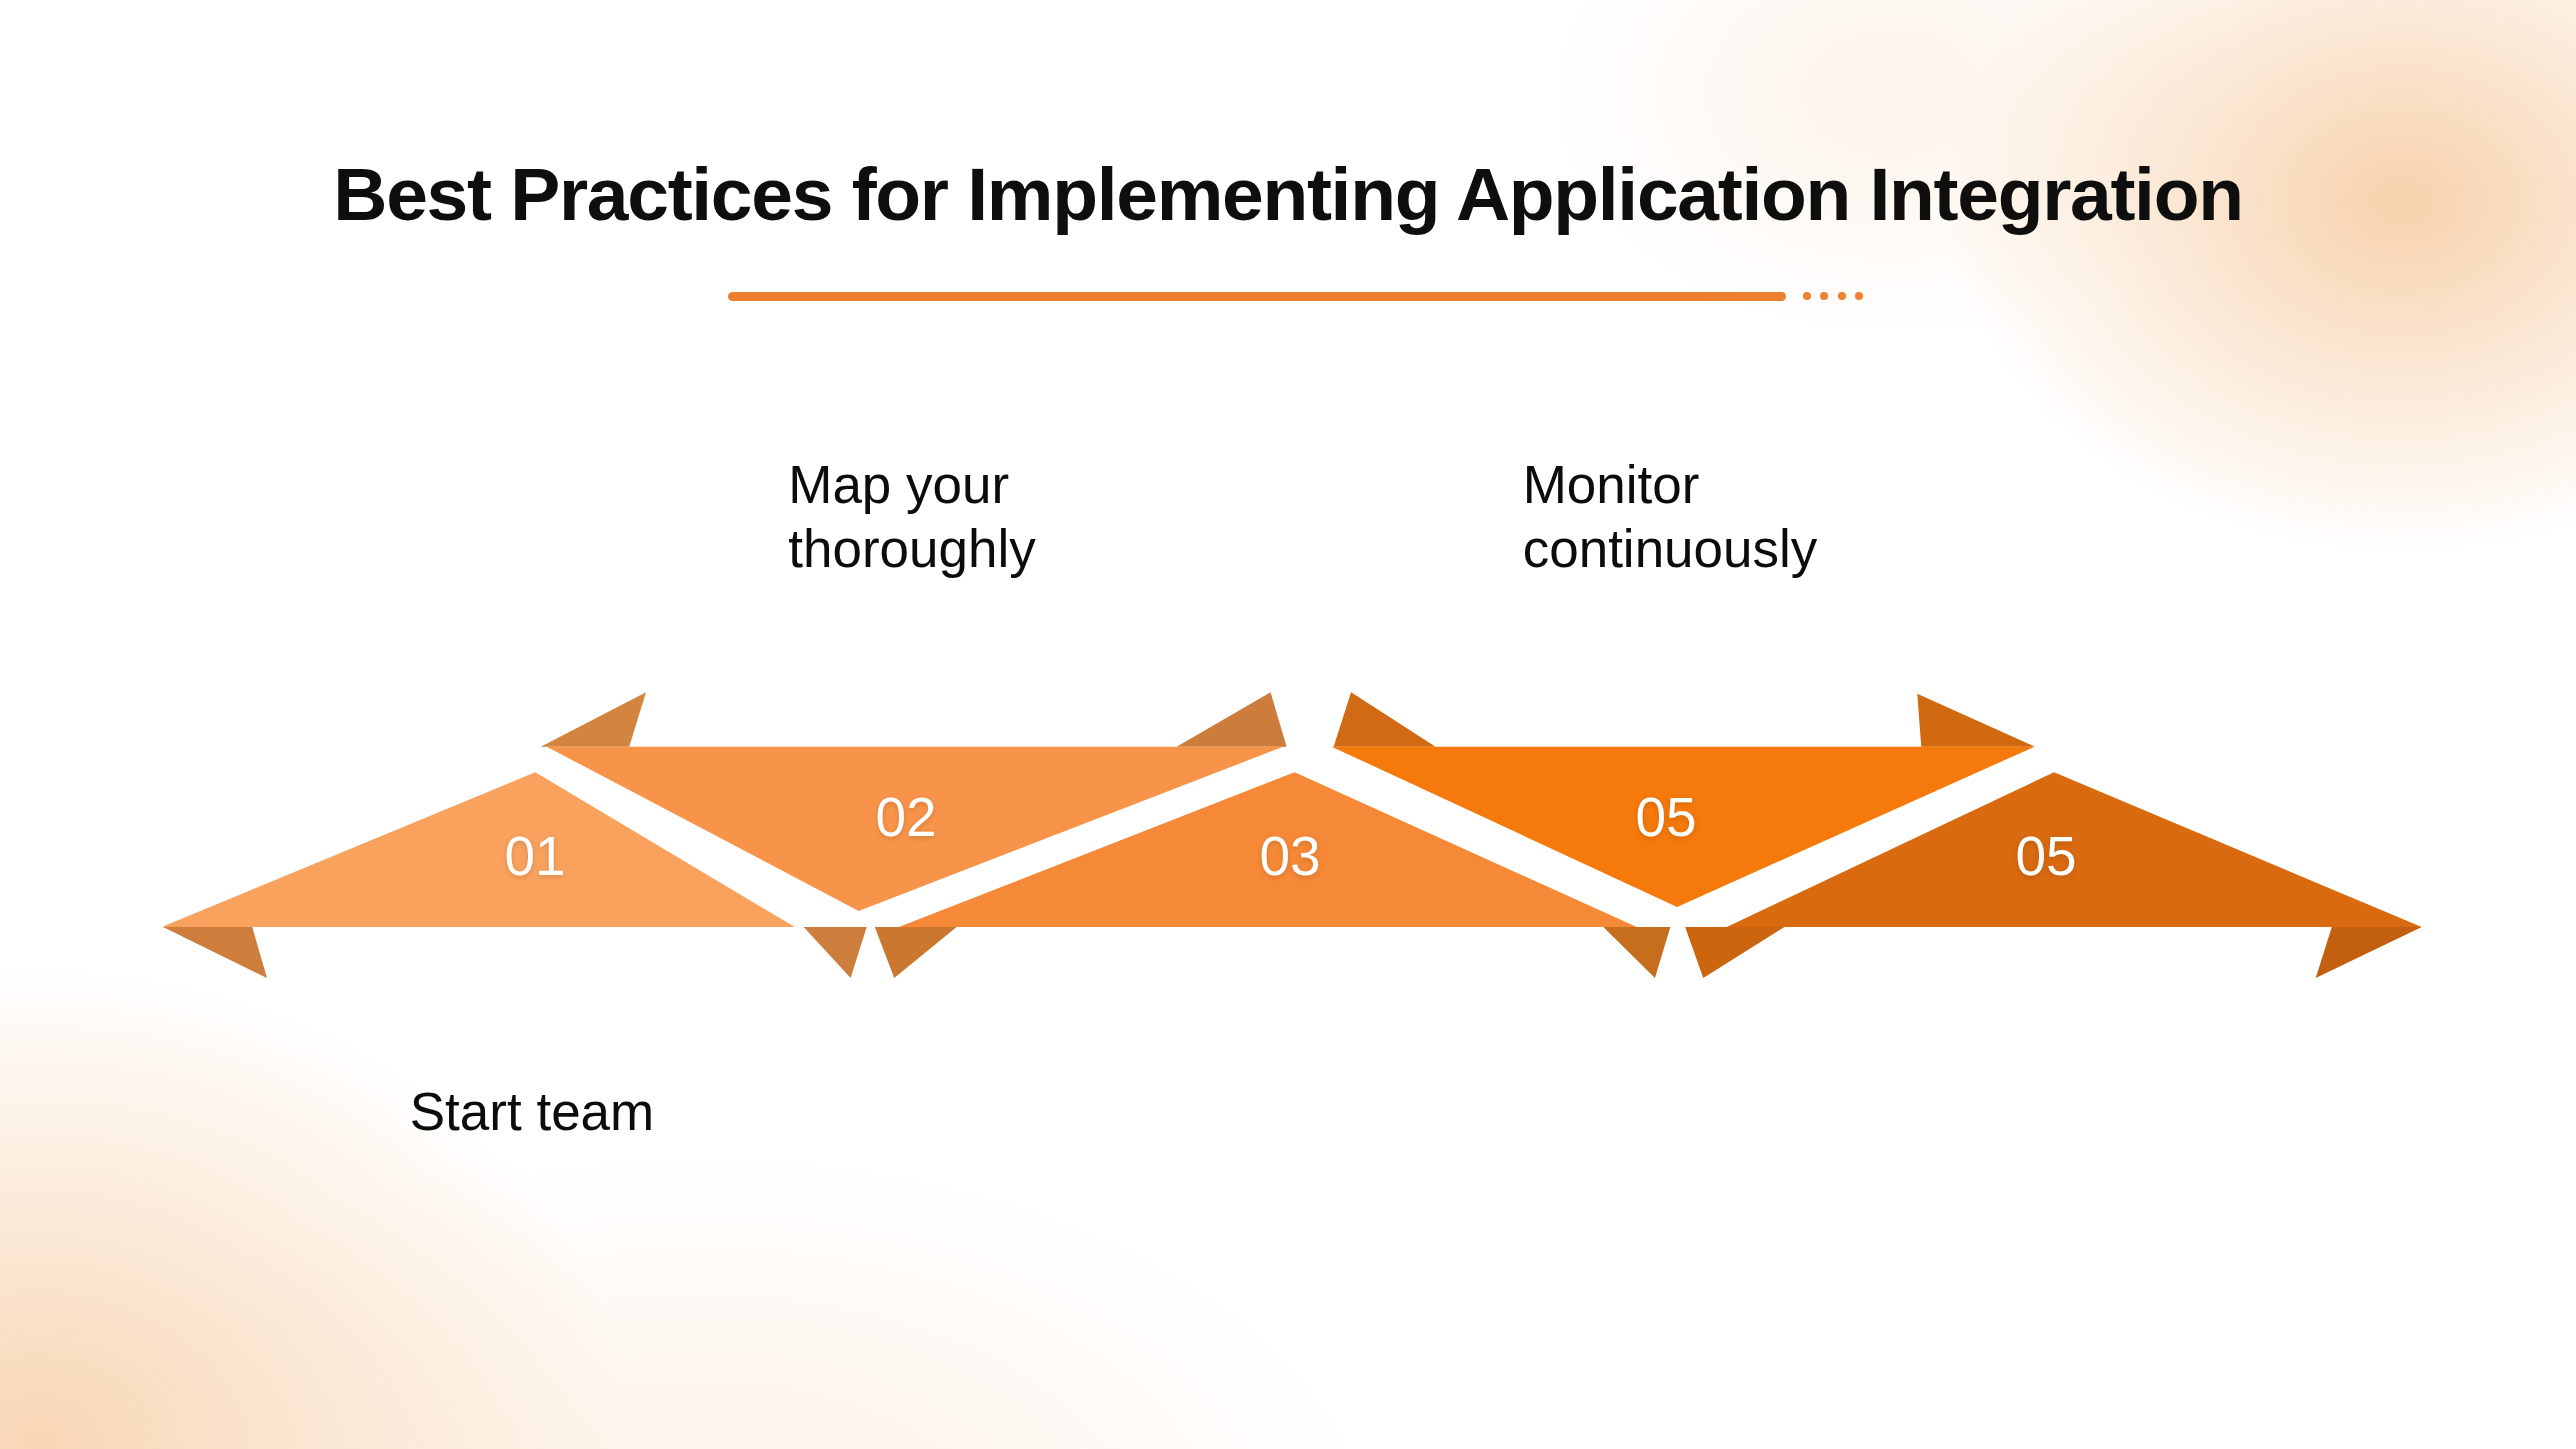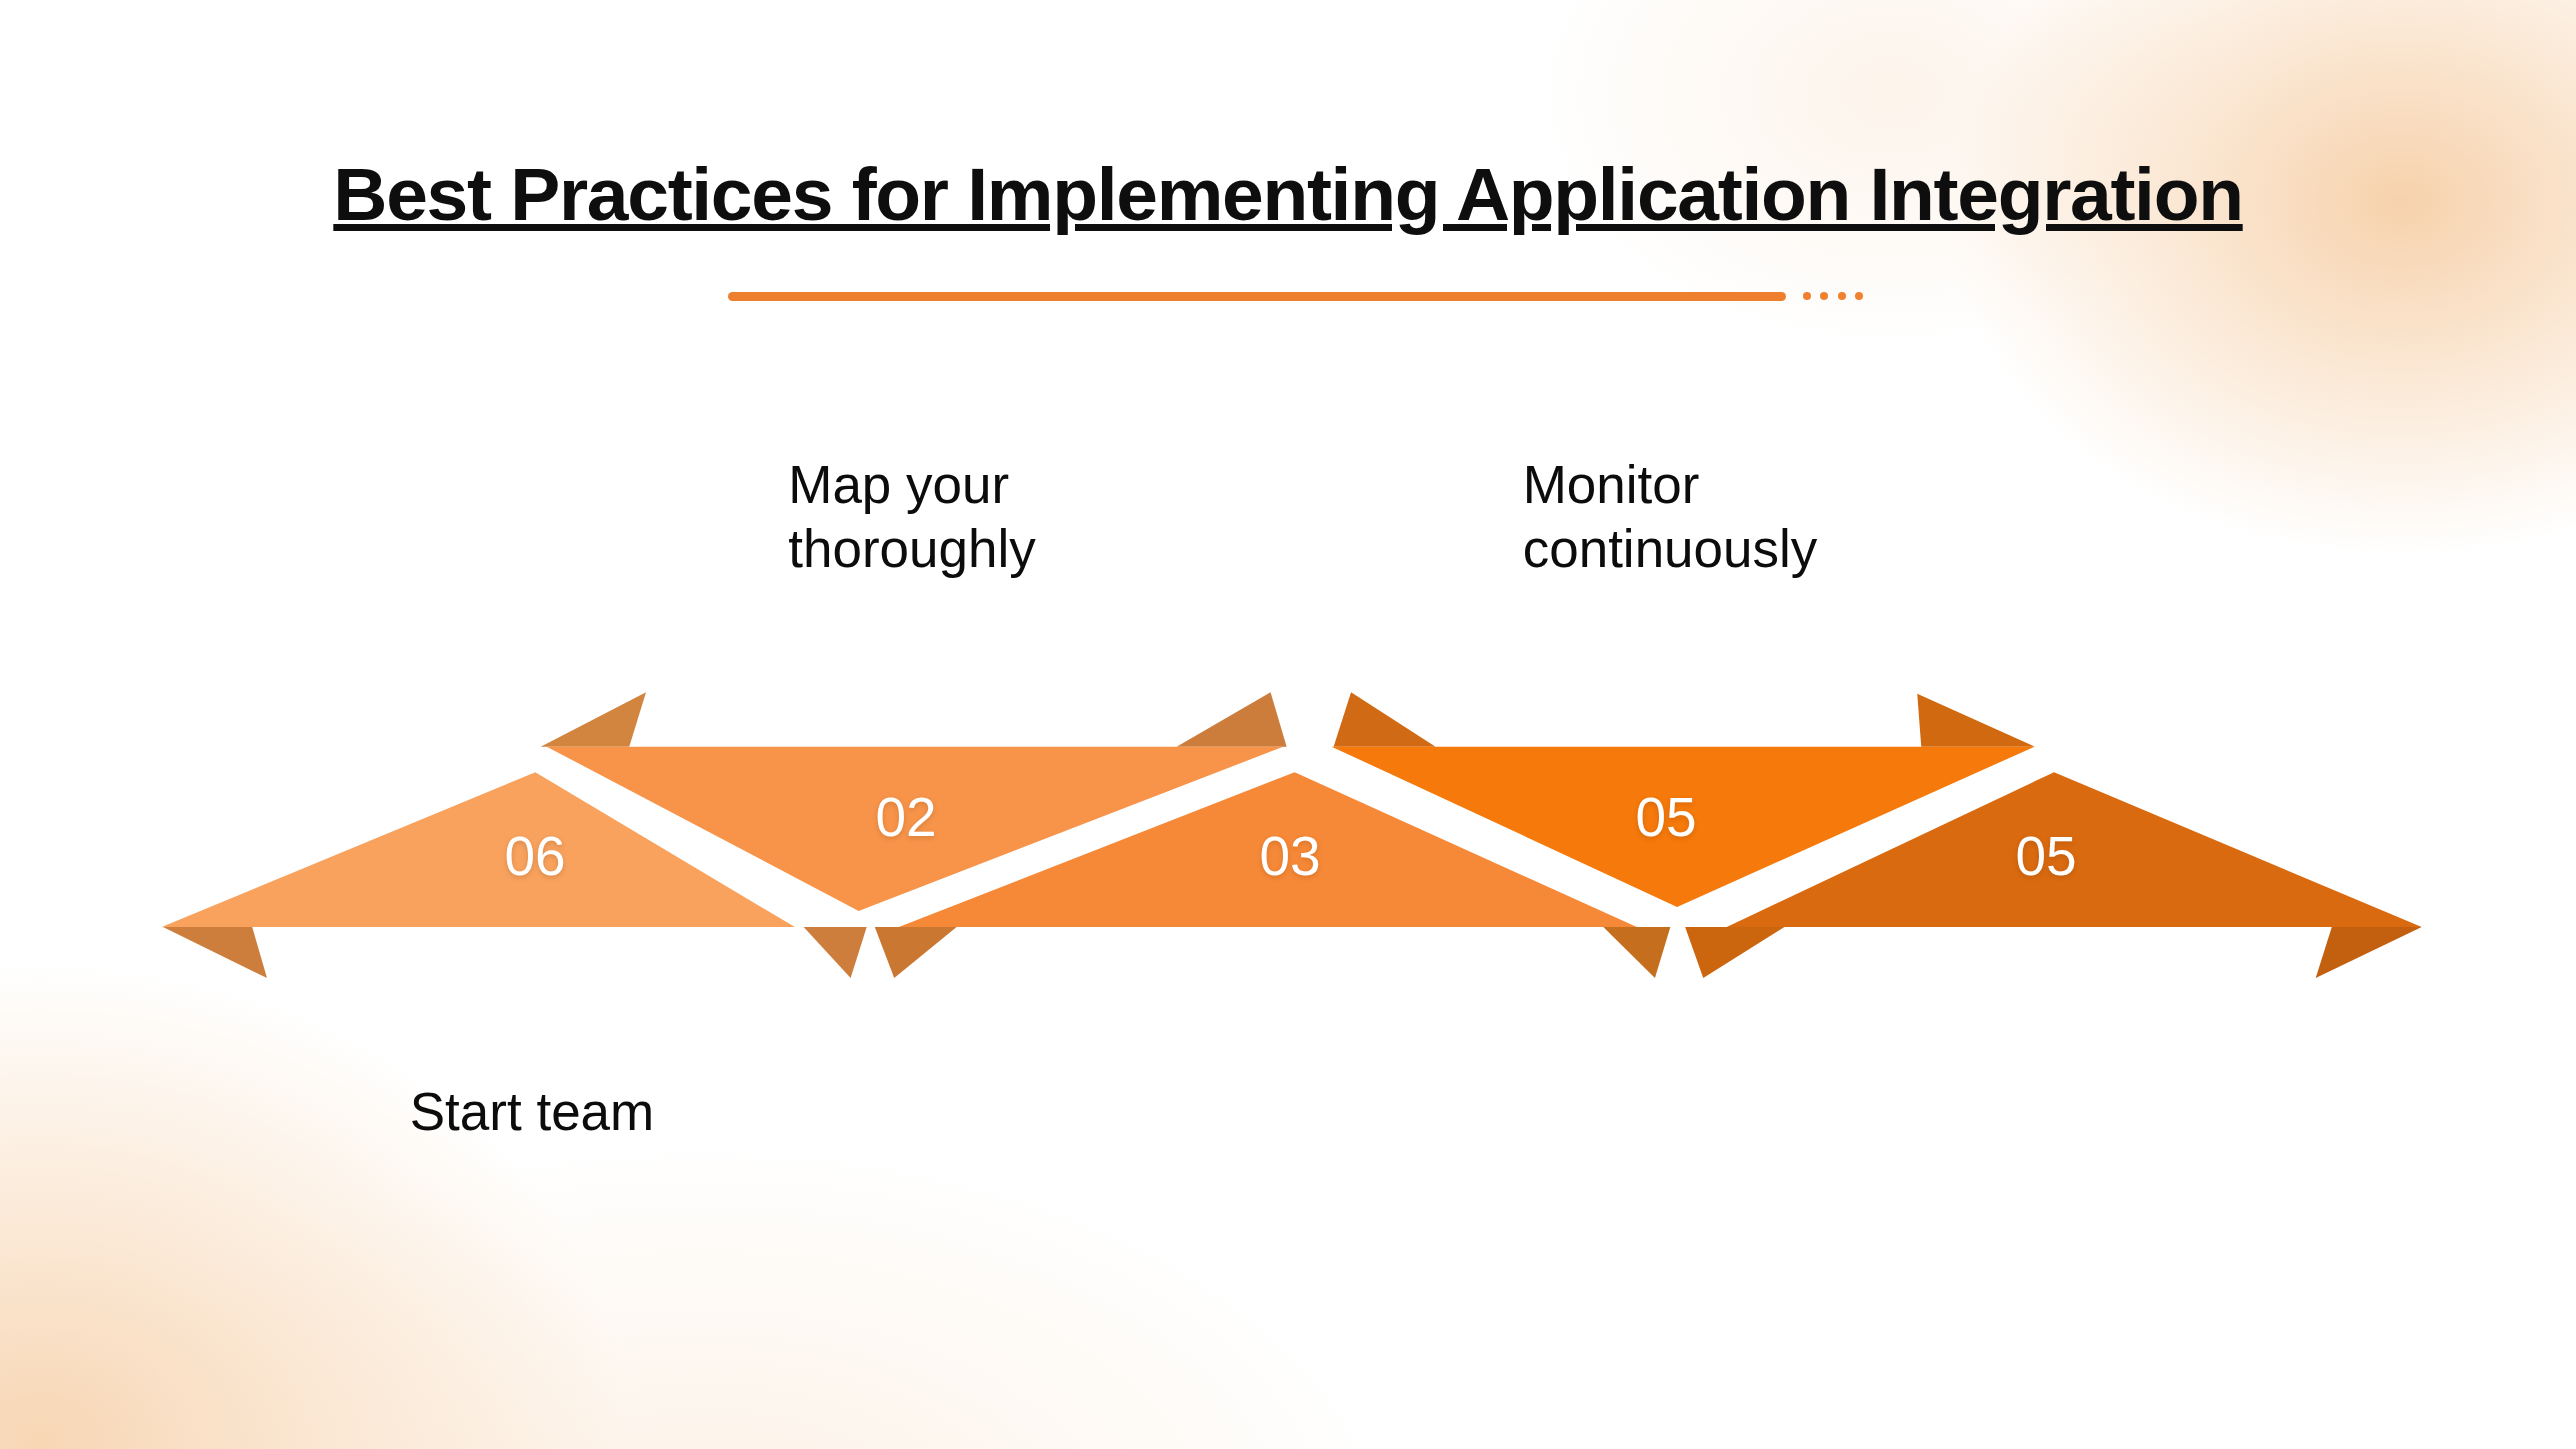--- a/index.html
+++ b/index.html
@@ -13,21 +13,21 @@
     background:
       radial-gradient(671px 523px at 2402px 201px,  rgba(246,205,163,0.90), rgba(246,205,163,0) 68%),
       radial-gradient(510px 362px  at 1892px 94px,  rgba(250,230,210,0.45), rgba(250,230,210,0) 70%),
       radial-gradient(839px 684px at 40px 1442px,  rgba(247,212,176,0.95), rgba(247,212,176,0) 70%),
       radial-gradient(1006px 604px at 704px 1563px, rgba(250,228,205,0.55), rgba(250,228,205,0) 70%),
       #ffffff;
   }
   .page-title{
     position:absolute;left:50%;top:149px;transform:translateX(-50%);
     margin:0;font-size:75px;font-weight:700;letter-spacing:-1.3px;
-    color:#0e0e0e;white-space:nowrap;line-height:1.2;text-decoration:underline;
+    color:#0e0e0e;white-space:nowrap;line-height:1.2;
   }
   .divider-line{
     position:absolute;left:728px;top:292px;width:1058px;height:8.7px;
     border-radius:4.7px;background:#EE7F2F;
   }
   .divider-dots{
     position:absolute;left:1803px;top:292px;display:flex;gap:9.4px;
   }
   .divider-dots .dot{width:8px;height:8px;border-radius:50%;background:#EF8130;}
   svg.ribbon{position:absolute;left:0;top:0;width:2576px;height:1449px;}
@@ -71,21 +71,21 @@
     <polygon points="2858,1034 3033,1113 2864,1113" fill="#D0690F"></polygon>
     <polygon points="3610,1382 3476,1382 3452,1458" fill="#C2600F"></polygon>
 
     <polygon points="241,1382 1185,1382 798,1151" fill="#F8A25E"></polygon>
     <polygon points="815,1113 1913,1113 1280,1358" fill="#F7944A"></polygon>
     <polygon points="1340,1382 2440,1382 1930,1151" fill="#F68937"></polygon>
     <polygon points="1985,1113 3033,1113 2500,1352" fill="#F5790B"></polygon>
     <polygon points="2574,1382 3610,1382 3062,1151" fill="#D96A10"></polygon>
   </svg>
 
-  <div class="num" style="left:535px;top:824px">06</div>
+  <div class="num" style="left:535px;top:824px">01</div>
   <div class="num" style="left:906px;top:785px">02</div>
   <div class="num" style="left:1290px;top:824px">03</div>
   <div class="num" style="left:1666px;top:785px">05</div>
   <div class="num" style="left:2046px;top:824px">05</div>
 
   <div class="label" style="left:912px;top:453px">
     <div>Map your</div>
     <div>thoroughly</div>
   </div>
   <div class="label" style="left:1670px;top:453px">

